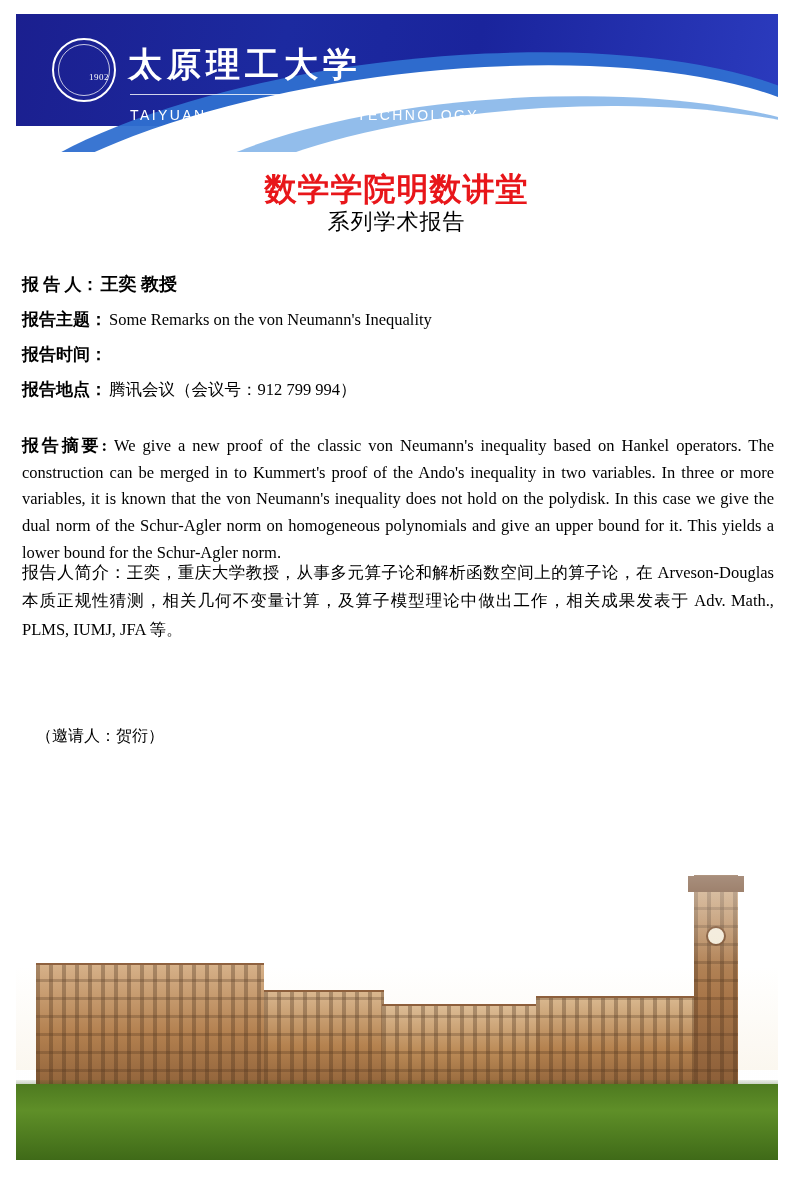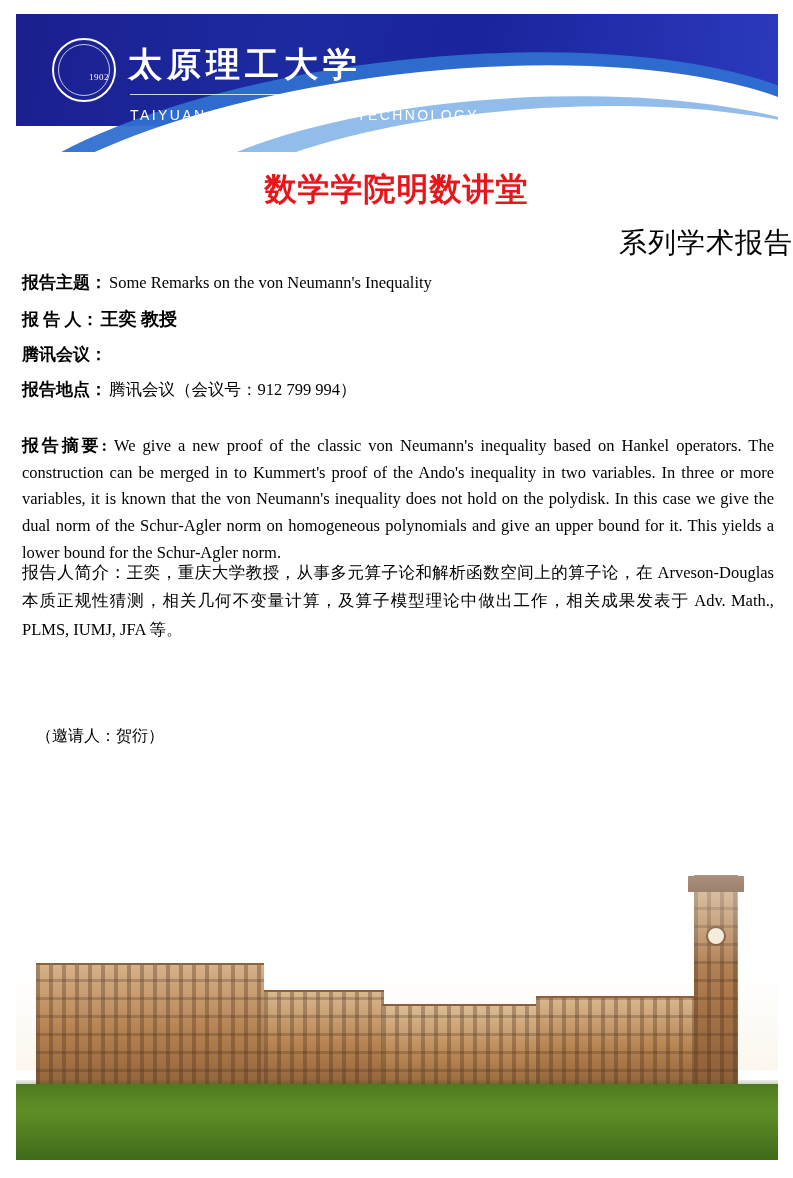--- a/index.html
+++ b/index.html
@@ -148,24 +148,24 @@
     width: 793px;
     text-align: center;
     font-size: 32px;
     font-weight: bold;
     color: #e8161a;
     letter-spacing: 1px;
   }
   .title-sub {
     position: absolute;
     left: 0;
-    top: 224px;
+    top: 207px;
     width: 793px;
-    text-align: right;
-    font-size: 28px;
+    text-align: center;
+    font-size: 22px;
     color: #000000;
     letter-spacing: 1px;
   }
 
   
   .fields {
     position: absolute;
     left: 22px;
     top: 272px;
     width: 752px;
@@ -355,29 +355,29 @@
     </div>
     <div class="logo-cn">太原理工大学</div>
     <div class="logo-en">TAIYUAN UNIVERSITY OF TECHNOLOGY</div>
   </div>
 
   <div class="title-main">数学学院明数讲堂</div>
   <div class="title-sub">系列学术报告</div>
 
   <div class="fields">
     <div class="field-row">
+      <span class="field-label">报 告 人：</span>
+      <span class="field-value big">王奕 教授</span>
+    </div>
+    <div class="field-row">
       <span class="field-label">报告主题：</span>
       <span class="field-value">Some Remarks on the von Neumann's Inequality</span>
     </div>
     <div class="field-row">
-      <span class="field-label">报 告 人：</span>
-      <span class="field-value big">王奕 教授</span>
-    </div>
-    <div class="field-row">
-      <span class="field-label">腾讯会议：</span>
+      <span class="field-label">报告时间：</span>
     </div>
     <div class="field-row">
       <span class="field-label">报告地点：</span>
       <span class="field-value">腾讯会议（会议号：912 799 994）</span>
     </div>
   </div>
 
   <div class="abstract">
     <b>报告摘要:</b><span> We give a new proof of the classic von Neumann's inequality based on Hankel operators. The construction can be merged in to Kummert's proof of the Ando's inequality in two variables. In three or more variables, it is known that the von Neumann's inequality does not hold on the polydisk. In this case we give the dual norm of the Schur-Agler norm on homogeneous polynomials and give an upper bound for it. This yields a lower bound for the Schur-Agler norm.</span>
   </div>

